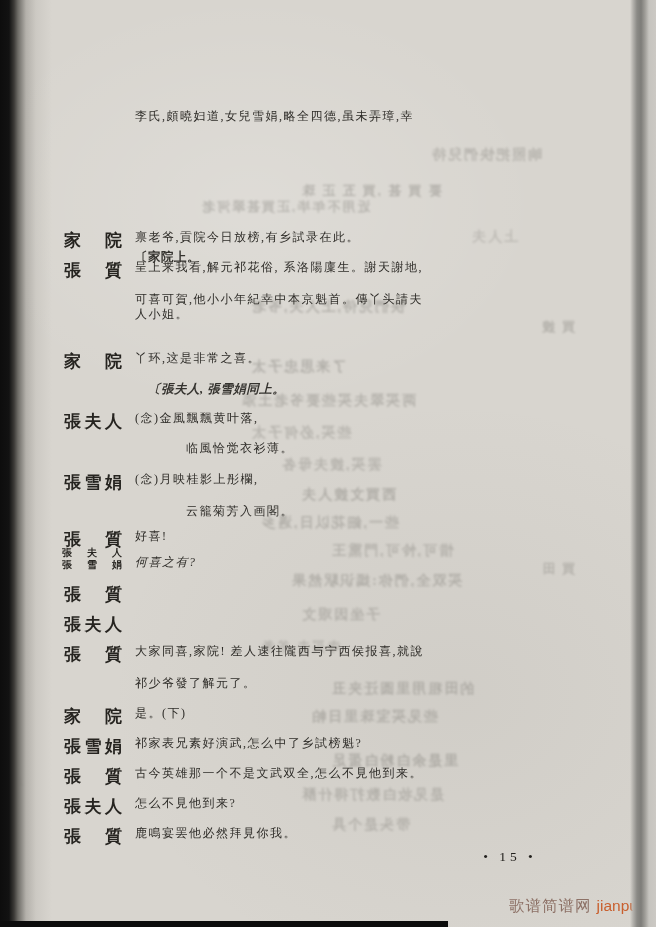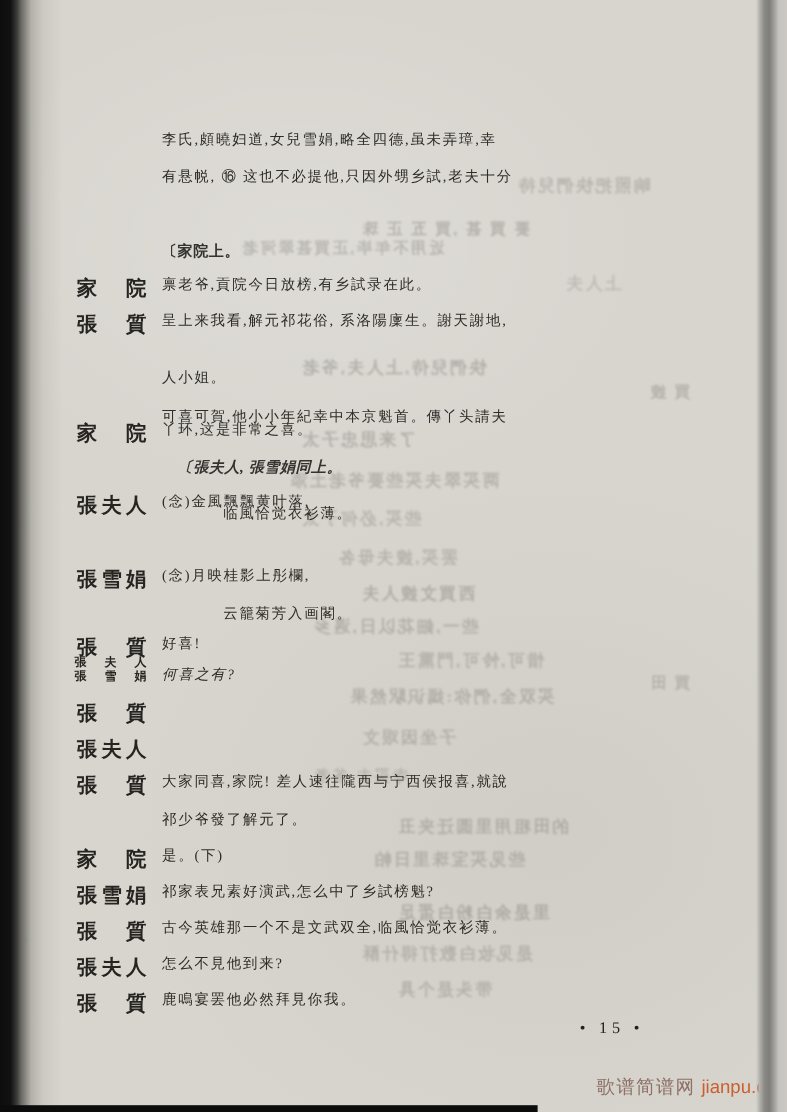--- a/index.html
+++ b/index.html
@@ -55,21 +55,21 @@
     font-size:12.5px;letter-spacing:.5px;color:#35332f;font-weight:bold;
   }
   .page-number{
     position:absolute;left:462px;top:849px;width:96px;
     text-align:center;font-size:13.5px;letter-spacing:4px;color:#22201d;
   }
   .watermark{
     position:absolute;left:497px;top:896px;white-space:nowrap;
     font-size:15.5px;font-family:"Liberation Sans","DejaVu Sans",sans-serif;
   }
-  .watermark .site{color:#8d7166;letter-spacing:1px;}
+  .watermark .site{color:#8d7166;letter-spacing:1px;margin-left:12px;}
   .watermark .domain{color:#c9602f;margin-left:5px;}
   .bleed{
     position:absolute;white-space:nowrap;
     transform:scaleX(-1);
     filter:blur(1px);
     color:#5a5852;
     font-weight:bold;
     letter-spacing:2px;
     pointer-events:none;
   }
@@ -100,52 +100,49 @@
       <div class="bleed" style="left: 310px; top: 708px; font-size: 14px; opacity: 0.28;">些见买宝珠里日帕</div>
       <div class="bleed" style="left: 330px; top: 752px; font-size: 14px; opacity: 0.3;">里是余白粉白蛋足</div>
       <div class="bleed" style="left: 300px; top: 786px; font-size: 14px; opacity: 0.26;">是见妆白数打得什酥</div>
       <div class="bleed" style="left: 330px; top: 816px; font-size: 14px; opacity: 0.26;">带头是个具</div>
       <div class="bleed" style="left: 6px; top: 432px; font-size: 13px; opacity: 0.2;">望</div>
       <div class="bleed" style="left: 4px; top: 562px; font-size: 13px; opacity: 0.2;">买</div>
       <div class="bleed" style="left: 8px; top: 774px; font-size: 13px; opacity: 0.18;">斗</div>
       <div class="row" style="top: 108px;">
         <span class="line-text">李氏,頗曉妇道,女兒雪娟,略全四德,虽未弄璋,幸</span>
       </div>
-      <div class="row" style="top: 139px;">
-        <span class="line-text">有悬帨, ⑯ 这也不必提他,只因外甥乡試,老夫十分</span>
-      </div>
       <div class="row" style="top: 201px;">
-        <span class="stage-text" style="left: 135px;">〔家院上。</span>
+        <span class="stage-text" style="left: 135px; margin-top: 48px;">〔家院上。</span>
       </div>
       <div class="row" style="top: 229px;">
         <span class="speaker">家院</span>
         <span class="line-text">禀老爷,貢院今日放榜,有乡試录在此。</span>
       </div>
       <div class="row" style="top: 259px;">
         <span class="speaker">張質</span>
         <span class="line-text">呈上来我看,解元祁花俗, 系洛陽廩生。謝天謝地,</span>
       </div>
-      <div class="row" style="top: 291px; margin-top: 48px;">
+      <div class="row" style="top: 291px;">
         <span class="line-text">可喜可賀,他小小年紀幸中本京魁首。傳丫头請夫</span>
       </div>
       <div class="row" style="top: 306px;">
         <span class="line-text">人小姐。</span>
       </div>
       <div class="row" style="top: 350px;">
         <span class="speaker">家院</span>
         <span class="line-text">丫环,这是非常之喜。</span>
       </div>
       <div class="row" style="top: 381px; font-style: italic;">
         <span class="stage-text" style="left: 148px;">〔張夫人, 張雪娟同上。</span>
       </div>
       <div class="row" style="top: 410px;">
         <span class="speaker">張夫人</span>
         <span class="line-text">(念)金風飄飄黄叶落,</span>
       </div>
-      <div class="row verse" style="top: 420px;">
+      <div class="row verse" style="top: 440px;">
         <span class="line-text">临風恰觉衣衫薄。</span>
       </div>
       <div class="row" style="top: 471px;">
         <span class="speaker">張雪娟</span>
         <span class="line-text">(念)月映桂影上彤欄,</span>
       </div>
       <div class="row verse" style="top: 503px;">
         <span class="line-text">云籠菊芳入画閣。</span>
       </div>
       <div class="row" style="top: 528px;">
@@ -175,21 +172,21 @@
       <div class="row" style="top: 705px;">
         <span class="speaker">家院</span>
         <span class="line-text">是。(下)</span>
       </div>
       <div class="row" style="top: 735px;">
         <span class="speaker">張雪娟</span>
         <span class="line-text">祁家表兄素好演武,怎么中了乡試榜魁?</span>
       </div>
       <div class="row" style="top: 765px;">
         <span class="speaker">張質</span>
-        <span class="line-text">古今英雄那一个不是文武双全,临風恰觉衣衫薄。</span>
+        <span class="line-text">古今英雄那一个不是文武双全,怎么不見他到来。</span>
       </div>
       <div class="row" style="top: 795px;">
         <span class="speaker">張夫人</span>
         <span class="line-text">怎么不見他到来?</span>
       </div>
       <div class="row" style="top: 825px;">
         <span class="speaker">張質</span>
         <span class="line-text">鹿鳴宴罢他必然拜見你我。</span>
       </div>
     </div>

